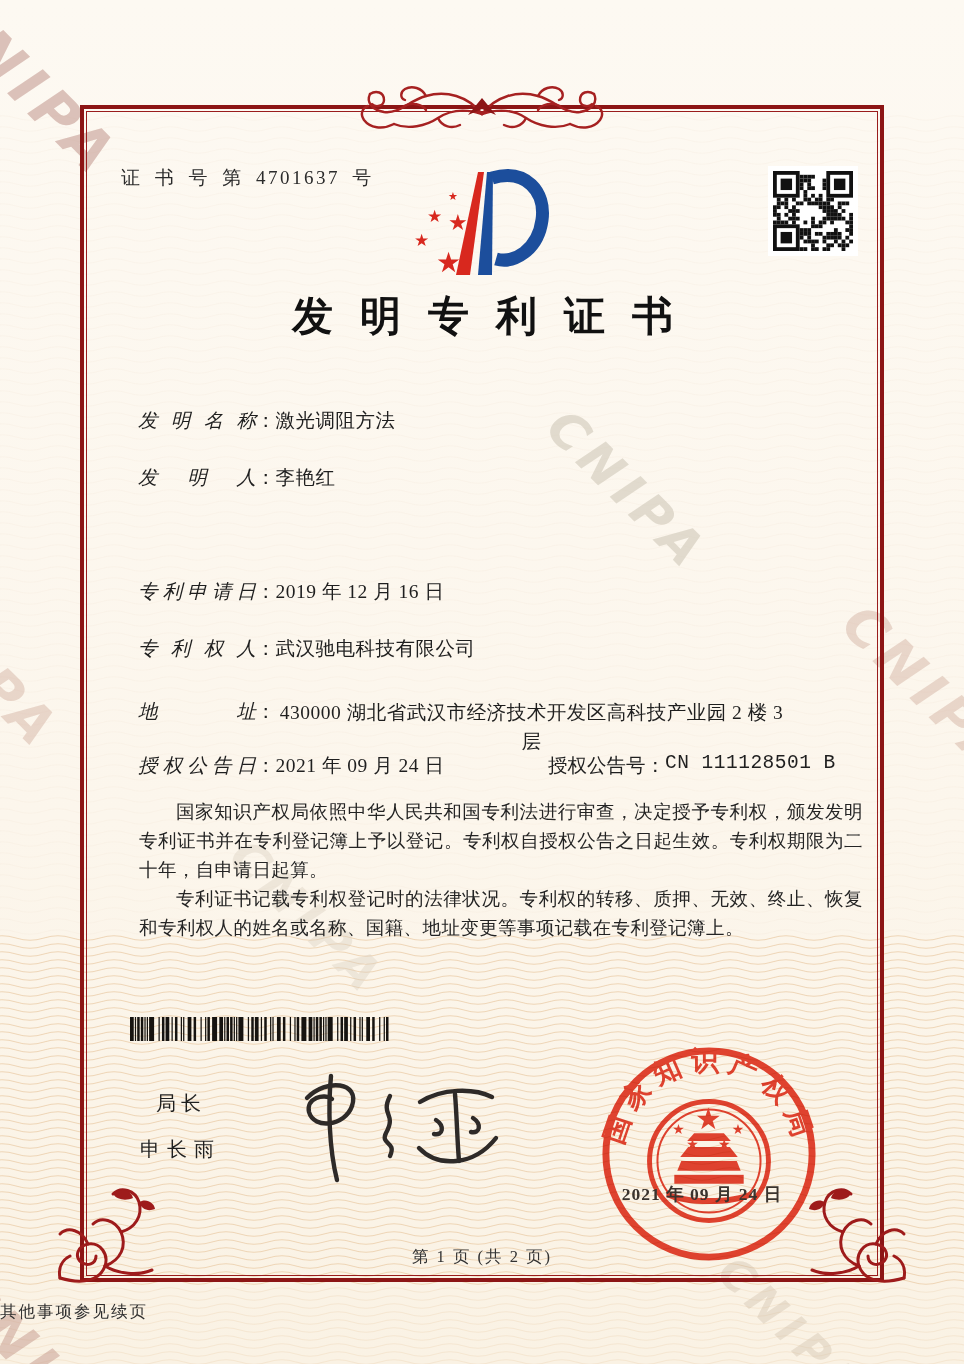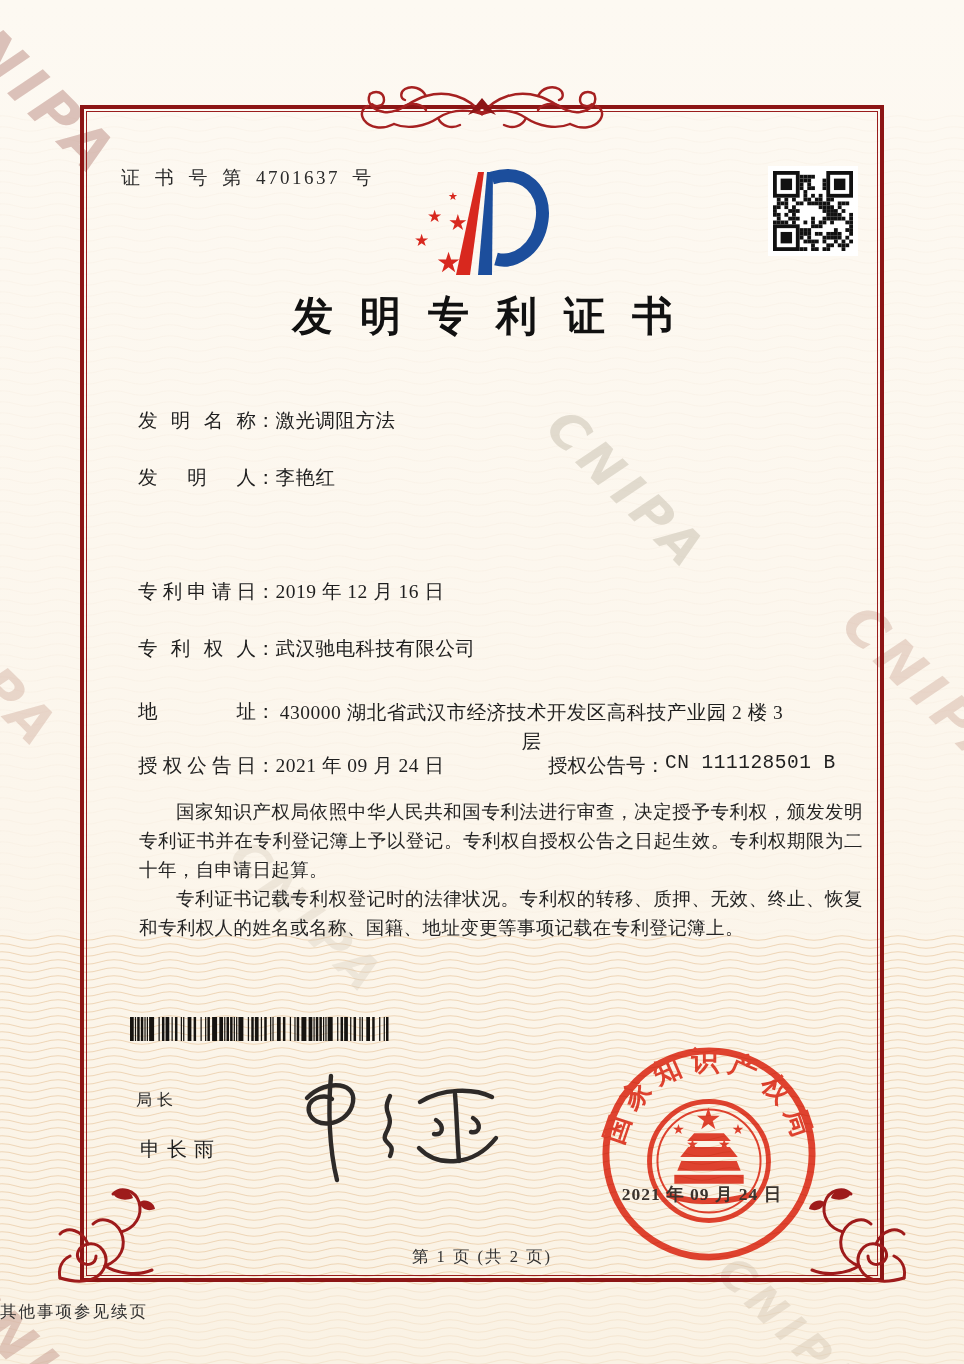--- a/index.html
+++ b/index.html
@@ -19,30 +19,30 @@
   .cert-no{position:absolute;left:121px;top:165px;font-size:19px;letter-spacing:2.5px;
            word-spacing:5px;color:#2b2b2b;z-index:4;}
   .logo{position:absolute;left:408px;top:164px;width:150px;height:116px;z-index:4;}
   .qr{position:absolute;left:768px;top:166px;width:90px;height:90px;background:#fff;
       padding:5px;z-index:4;}
   .qr svg{width:80px;height:80px;display:block;}
   .title{position:absolute;left:0;top:289px;width:964px;text-align:center;font-size:41px;
          font-weight:700;letter-spacing:27px;margin-left:14px;color:#111;z-index:4;}
   .frow{position:absolute;left:138px;font-size:19.5px;z-index:4;white-space:nowrap;}
   .flabel{display:inline-block;width:118px;text-align:justify;text-align-last:justify;
-          vertical-align:top;}
+          vertical-align:top;font-style:italic;}
   .fcolon{display:inline-block;vertical-align:top;}
   .fvalue{display:inline-block;vertical-align:top;letter-spacing:.5px;}
   .addr .fvalue{white-space:normal;width:512px;line-height:29px;text-align:center;}
   .grant2{position:absolute;left:410px;top:0;font-family:Liberation Mono, monospace;}
   .body-text{position:absolute;left:125px;top:798px;width:724px;font-size:18.5px;
              line-height:29px;letter-spacing:.4px;z-index:4;color:#242424;text-align:justify;margin-left:14px;}
   .body-text p{margin:0;text-indent:2em;}
   .barcode{position:absolute;left:130px;top:1017px;width:260px;height:24px;z-index:4;}
-  .dir-title{position:absolute;left:136px;top:1090px;font-size:16px;letter-spacing:5px;z-index:4;}
+  .dir-title{position:absolute;left:156px;top:1090px;font-size:20px;letter-spacing:5px;z-index:4;}
   .dir-name{position:absolute;left:140px;top:1136px;font-size:20px;letter-spacing:7px;z-index:4;font-family:Liberation Serif, serif;}
   .signature{position:absolute;left:272px;top:1066px;width:250px;height:130px;z-index:5;}
   .seal{position:absolute;left:595px;top:1040px;width:228px;height:228px;z-index:4;
         mix-blend-mode:multiply;opacity:.95;}
   .seal-date{position:absolute;left:599px;top:1182px;width:206px;text-align:center;
              font-size:17.5px;font-weight:600;letter-spacing:1px;color:#3a332e;z-index:6;}
   .page-num{position:absolute;left:0;top:1246px;width:964px;text-align:center;
             font-size:16.5px;letter-spacing:2px;color:#333;z-index:4;}
   .cont-note{position:absolute;left:0;top:1301px;width:892px;text-align:left;
              font-size:16.5px;letter-spacing:2px;color:#2e2e2e;z-index:4;}

